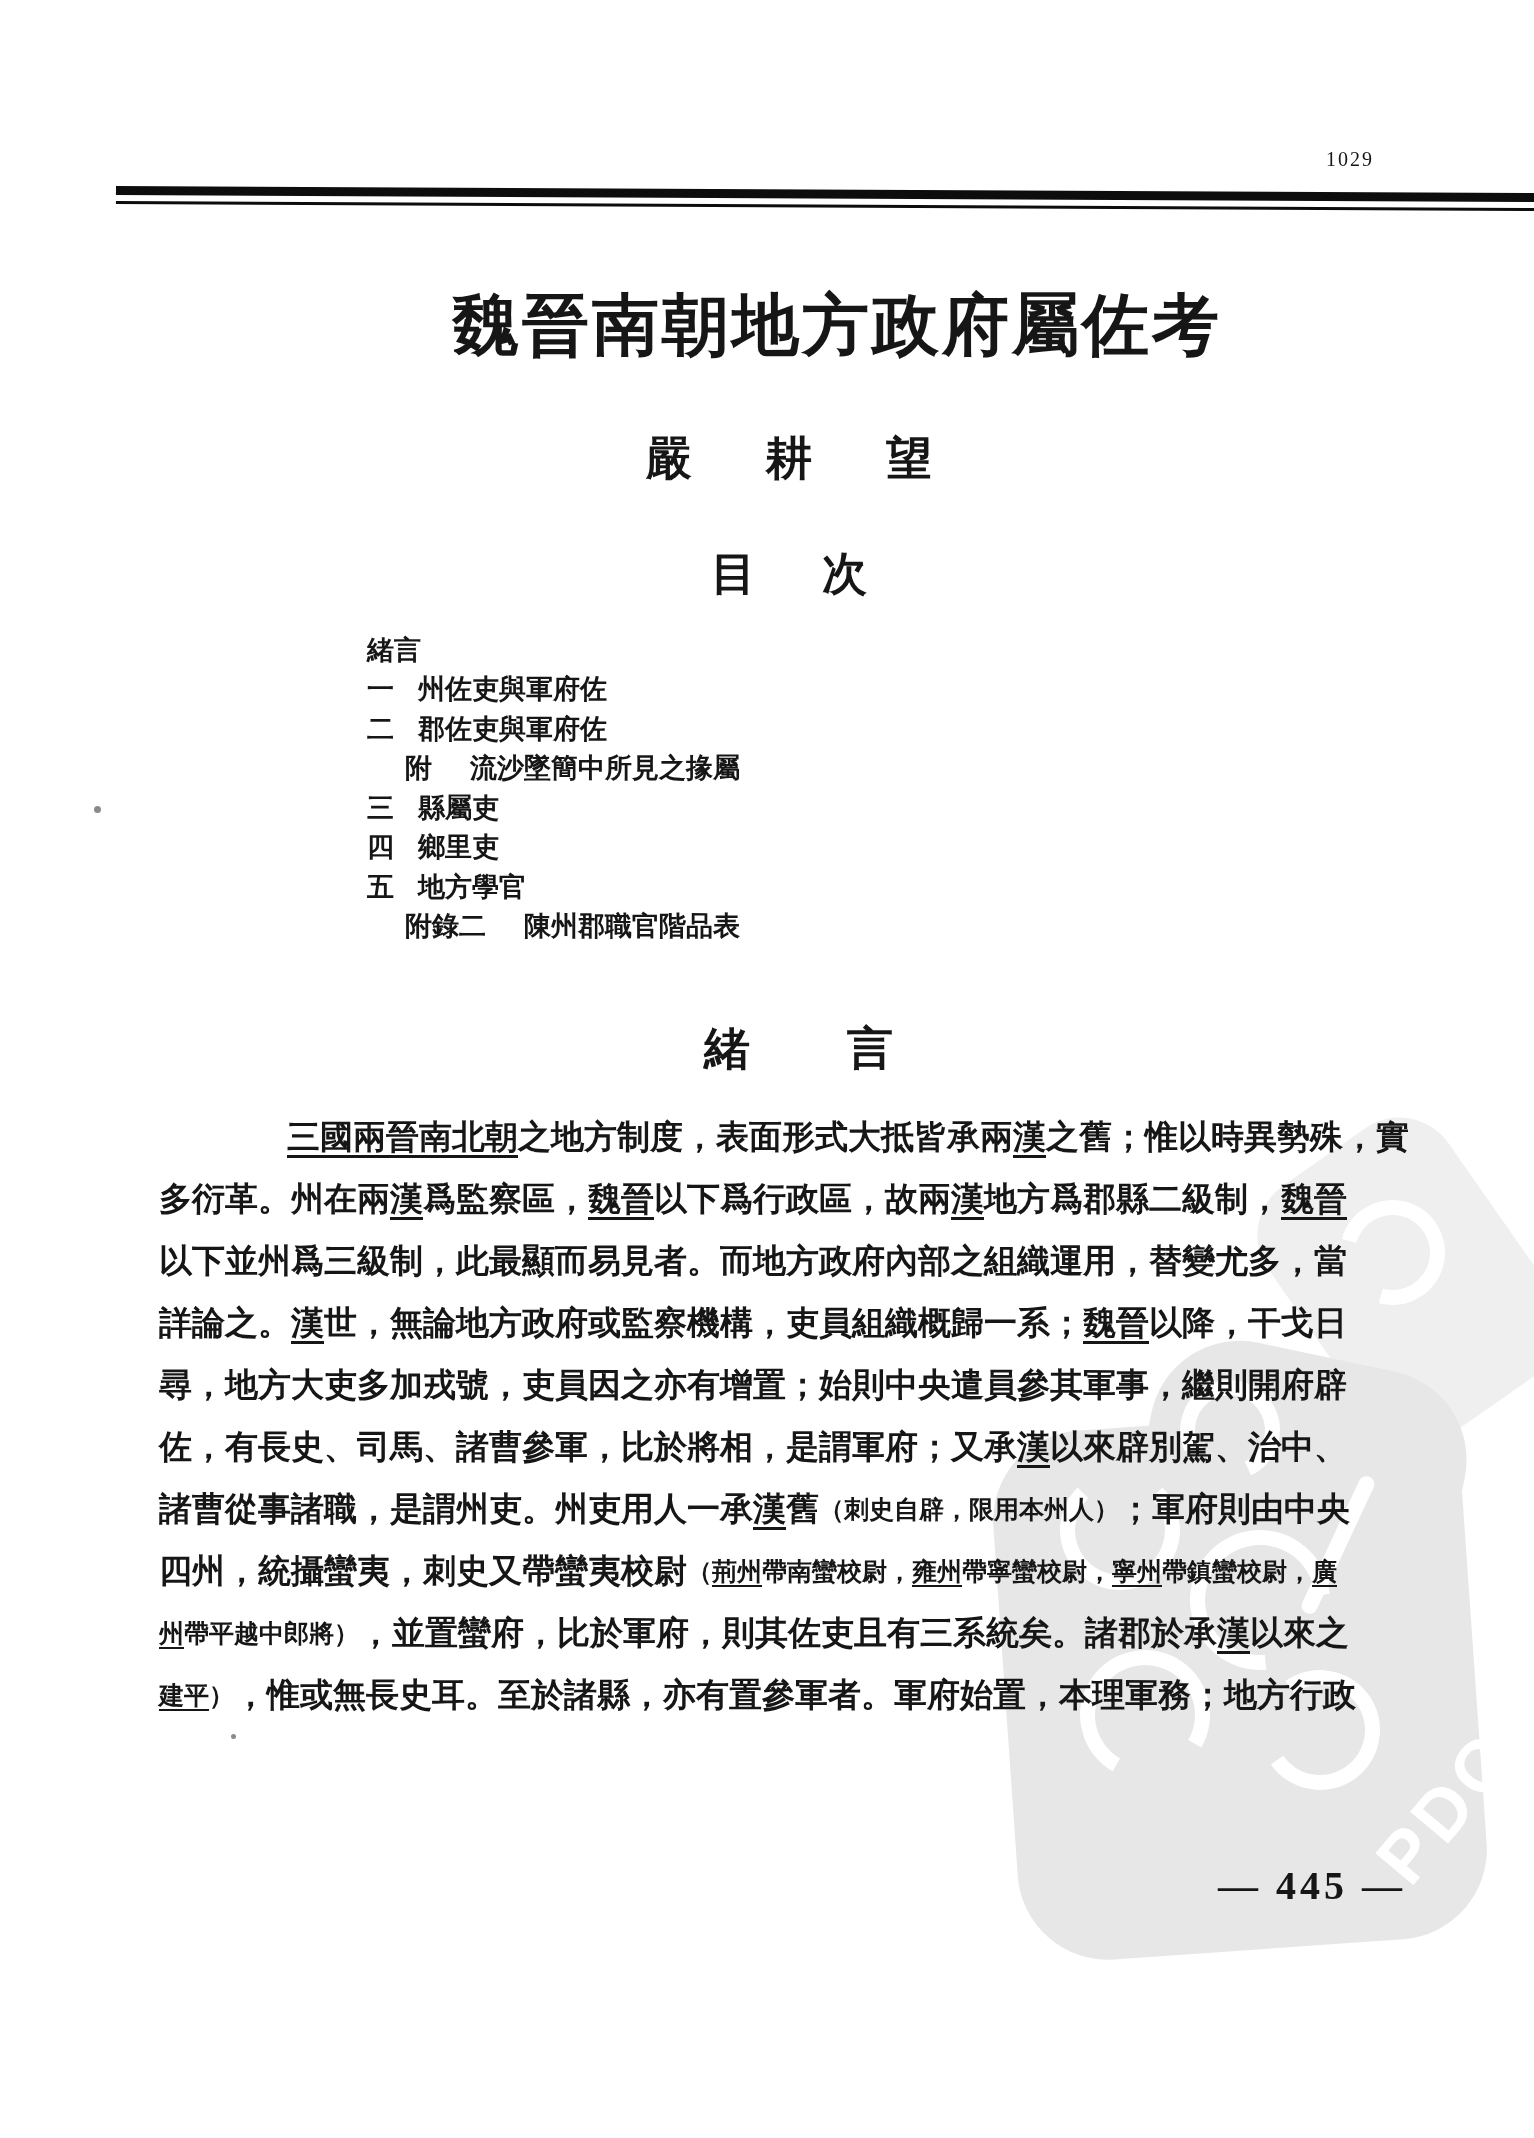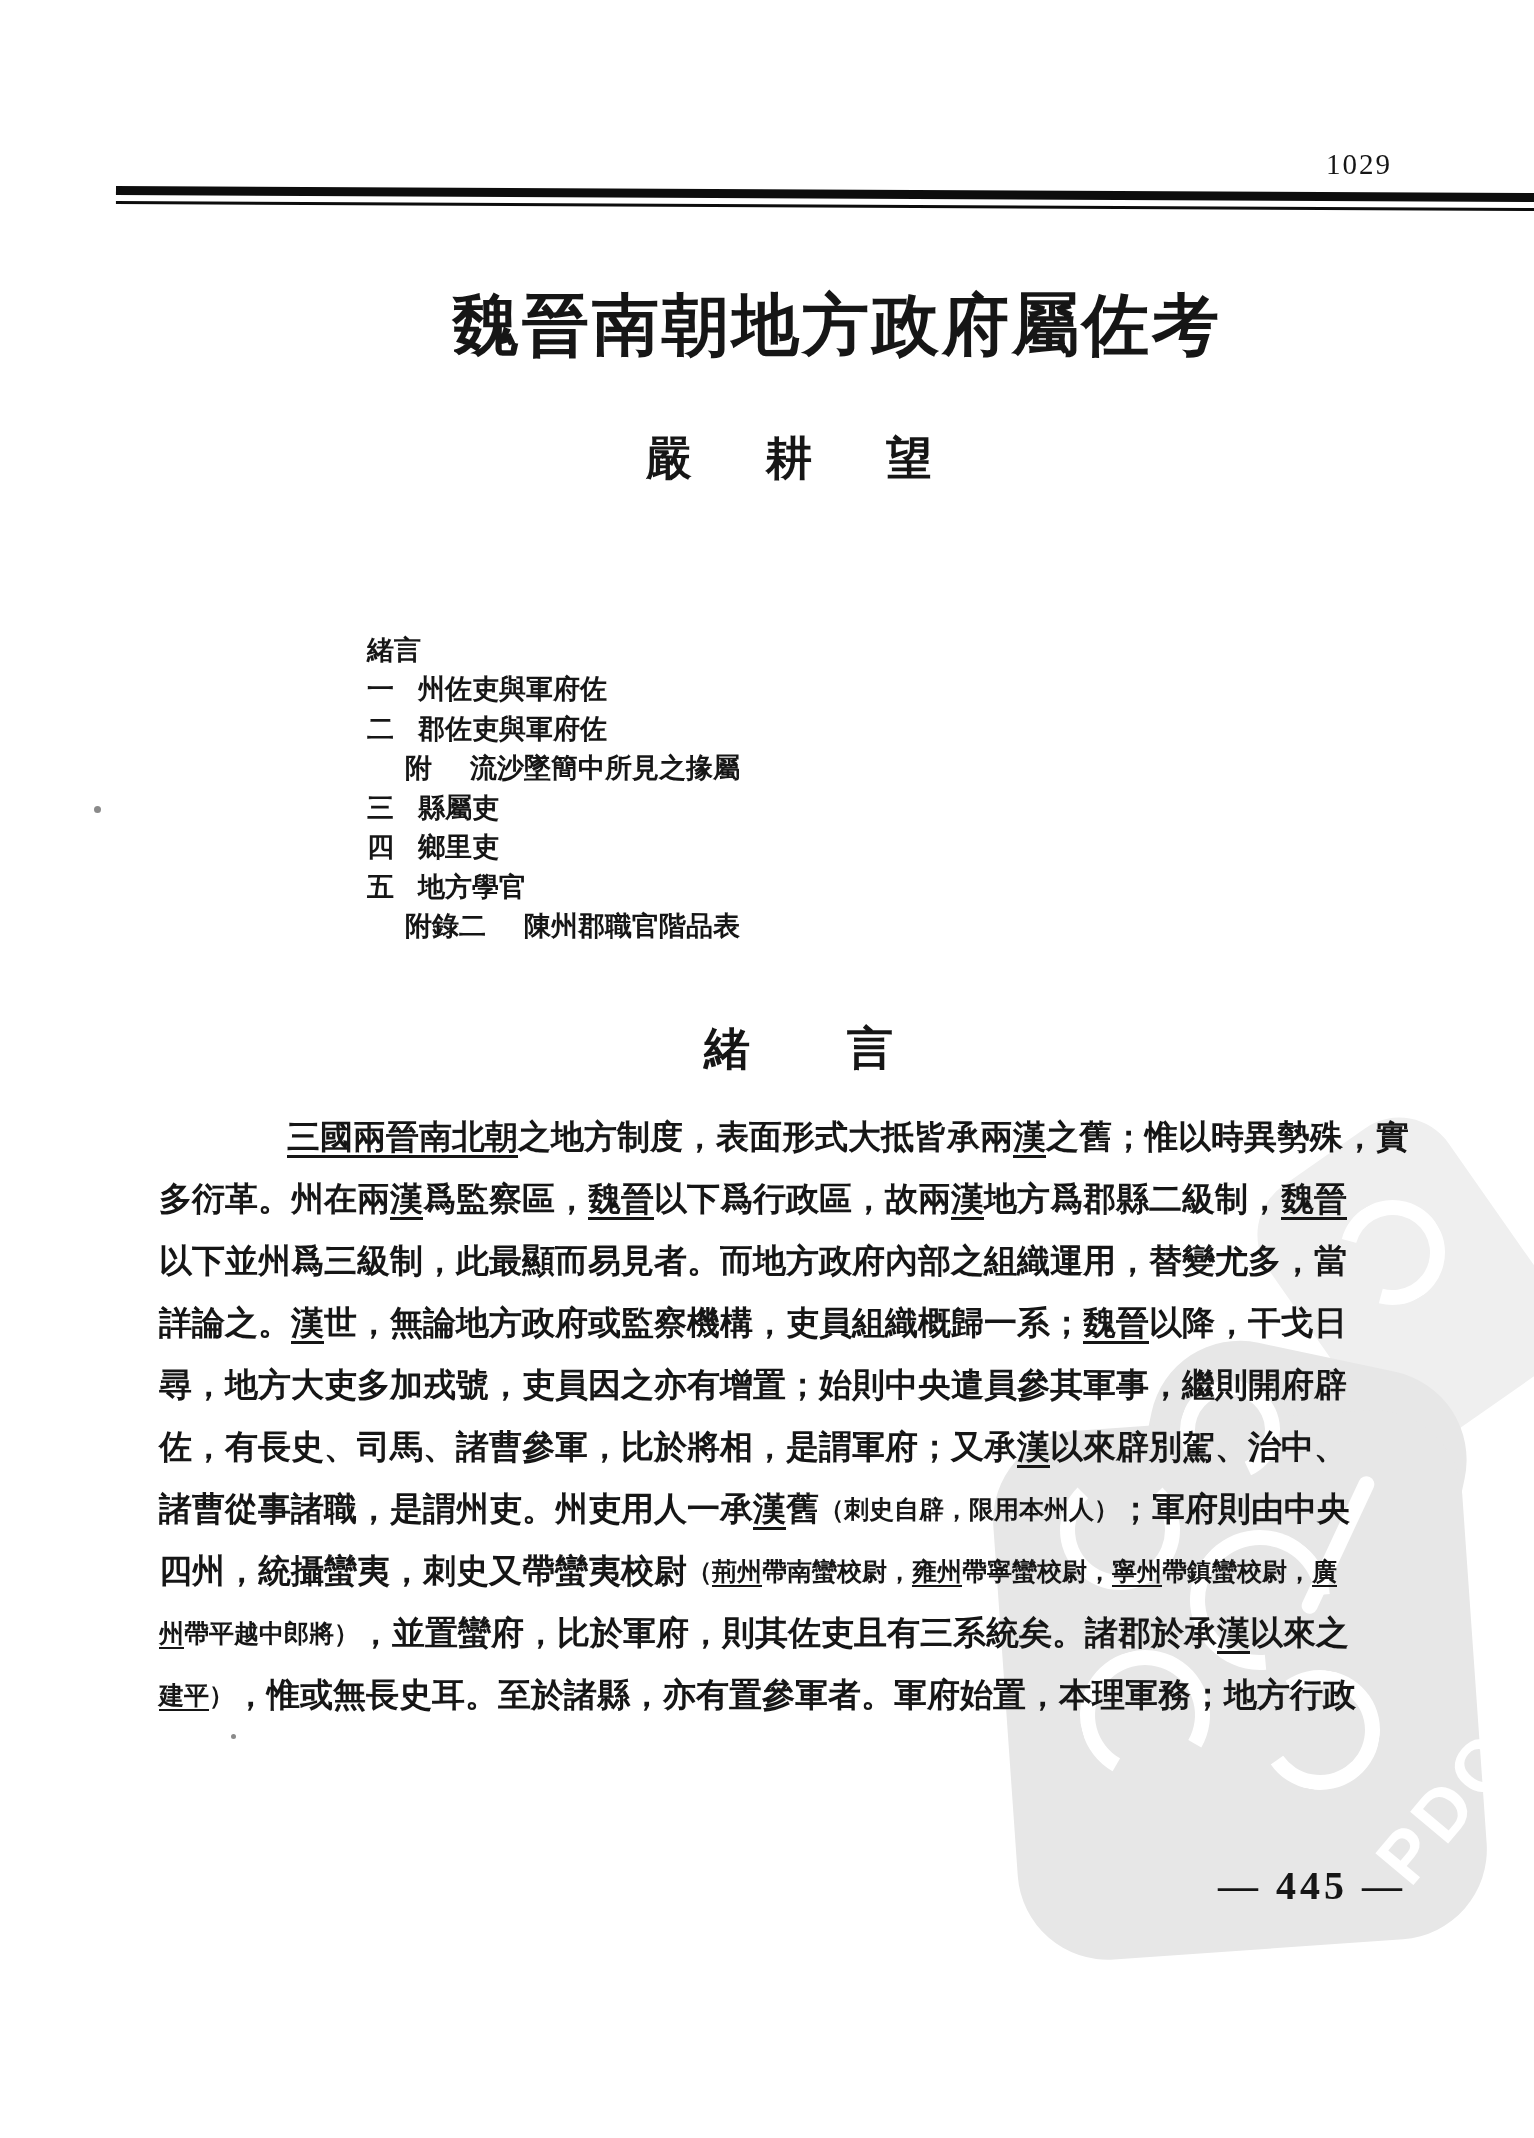--- a/index.html
+++ b/index.html
@@ -3,21 +3,21 @@
 <meta charset="utf-8">
 <style>
   html,body{margin:0;padding:0;background:#ffffff;}
   .page{position:relative;width:1534px;height:2138px;background:var(--paper,#fff);
         overflow:hidden;font-family:"Liberation Serif","DejaVu Serif",serif;color:var(--ink,#161616);}
   .layer{position:absolute;inset:0;}
   .wm-layer{z-index:0;}
   .tx-layer{z-index:1;}
 
   
-  .pageno-top{position:absolute;left:1326px;top:148px;font-size:29px;letter-spacing:2px;}
+  .pageno-top{position:absolute;left:1326px;top:148px;font-size:20px;letter-spacing:2px;}
   .rule{position:absolute;left:116px;top:186px;width:1430px;transform:rotate(0.28deg);transform-origin:left top;}
   .rule-thick{height:9px;background:#0d0d0d;}
   .rule-thin{height:3px;background:#0d0d0d;margin-top:6px;}
 
   .title{position:absolute;left:440px;top:268px;margin:12px;font-size:67px;font-weight:900;
          letter-spacing:3px;white-space:nowrap;}
   .author{position:absolute;left:646px;top:428px;font-size:46px;font-weight:700;
           letter-spacing:74px;white-space:nowrap;}
   .toc-heading{position:absolute;left:711px;top:544px;font-size:45px;font-weight:700;
           letter-spacing:66px;white-space:nowrap;}
@@ -89,20 +89,21 @@
     <div class="pageno-top">1029</div>
 
     <div class="rule">
       <div class="rule-thick"></div>
       <div class="rule-thin"></div>
     </div>
 
     <h1 class="title">魏晉南朝地方政府屬佐考</h1>
     <div class="author">嚴耕望</div>
 
+    <div class="toc-heading">目次</div>
     <div class="toc" id="toc">
         <div class="toc-row ind-0">
           <span class="toc-label">緒言</span>
         </div>
         <div class="toc-row ind-0">
           <span class="toc-num">一</span>
           <span class="toc-label">州佐吏與軍府佐</span>
         </div>
         <div class="toc-row ind-0">
           <span class="toc-num">二</span>

